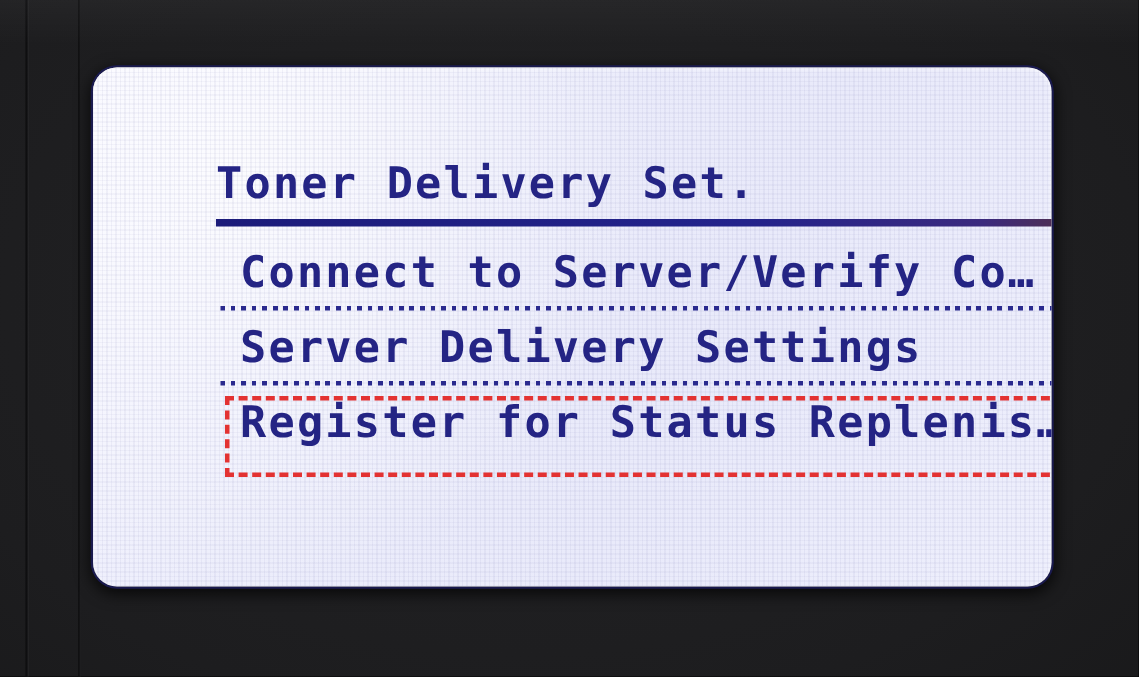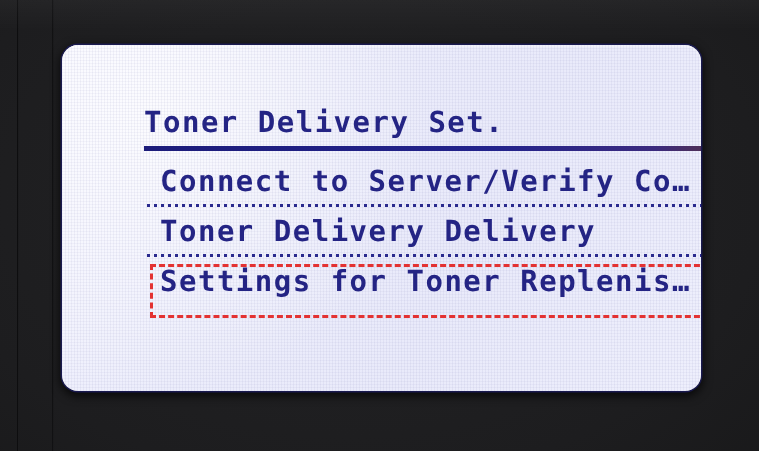--- a/index.html
+++ b/index.html
@@ -174,27 +174,27 @@
       <div id="title-underline"></div>
 
       <div id="menu-list">
 
         <div class="menu-row">
           <span class="menu-label lcd-text">Connect to Server/Verify Co…</span>
           <div class="menu-sep"></div>
         </div>
 
         <div class="menu-row">
-          <span class="menu-label lcd-text">Toner Delivery Delivery</span>
+          <span class="menu-label lcd-text">Server Delivery Settings</span>
           <div class="menu-sep"></div>
         </div>
 
 
         <div class="menu-row last">
-          <span class="menu-label lcd-text">Settings for Toner Replenis…</span>
+          <span class="menu-label lcd-text">Register for Status Replenis…</span>
 
         </div>
 
       </div>
 
       <div id="annotation-box"></div>
 
     </div>
   </div>
 </div>

